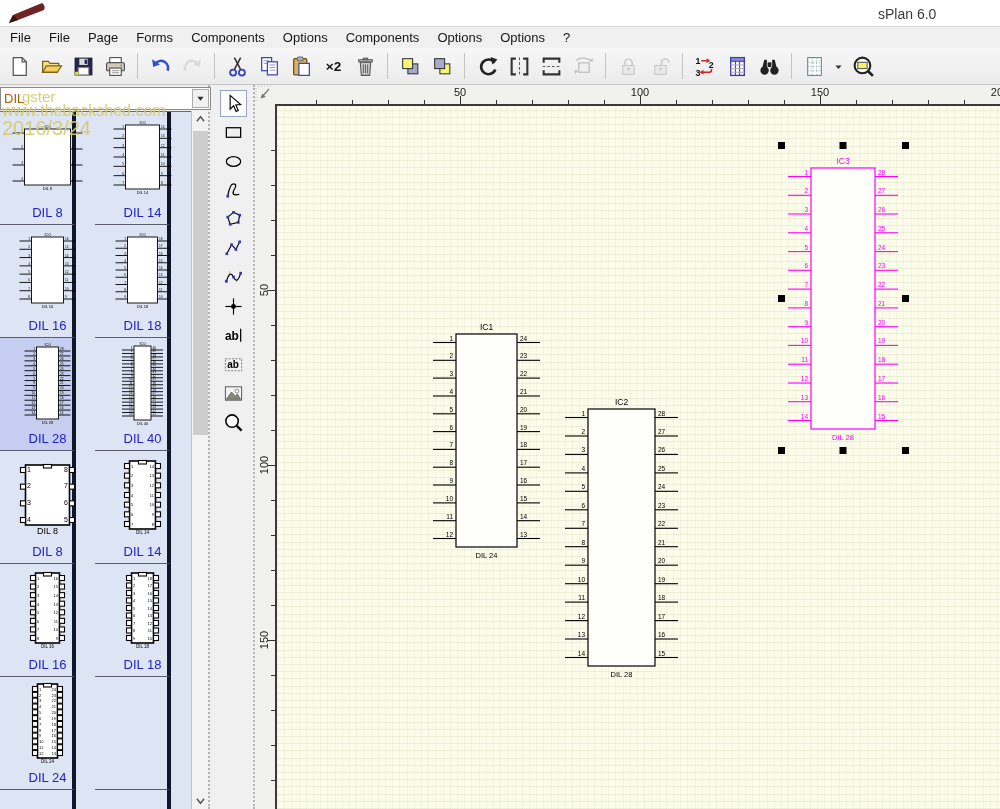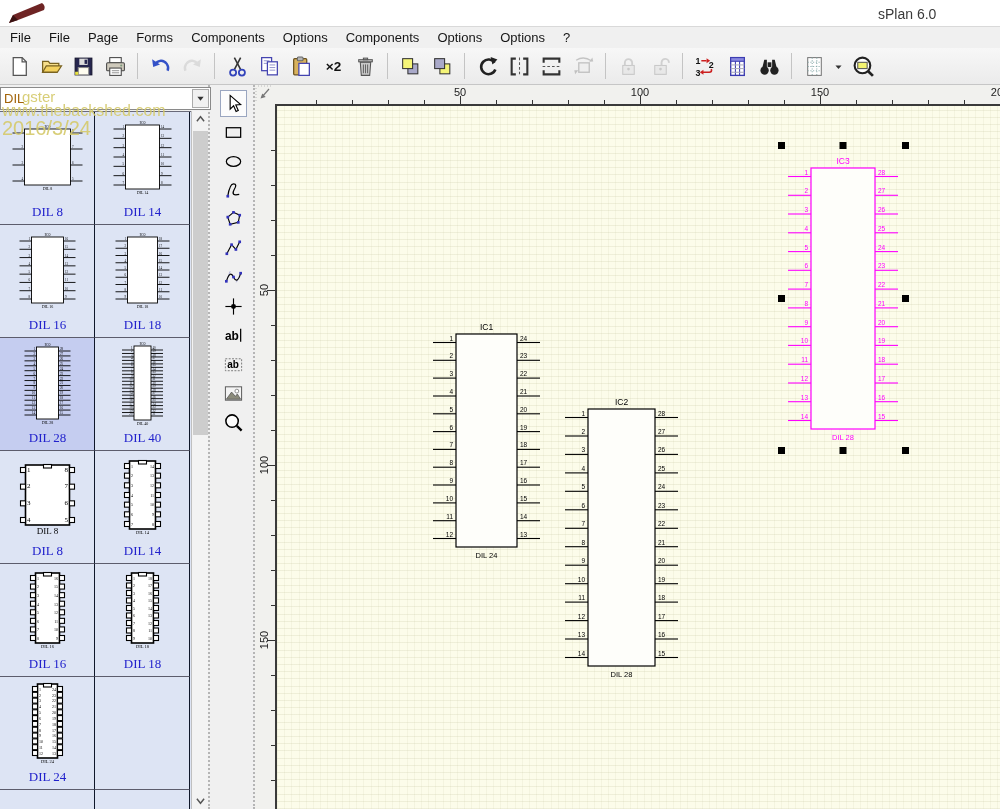--- a/index.html
+++ b/index.html
@@ -31,22 +31,22 @@
   
   .combo{position:absolute;left:0;top:87px;width:211px;height:23px;background:#fff;
          border:1px solid #8a8a8a;z-index:10;}
   .combo-val{position:absolute;left:3px;top:3px;font-size:13px;font-weight:normal;color:#a16207;}
   .combo-btn{position:absolute;right:1px;top:1px;width:17px;height:19px;background:#f1f1f1;
              border:1px solid #ababab;display:flex;align-items:center;justify-content:center;}
 
   
   .libgrid{position:absolute;left:0;top:111px;width:191px;height:698px;background:#dde4f4;
            overflow:hidden;border-top:1px solid #6a6a7a;}
-  .cell{position:absolute;width:95px;height:113px;background:#dde4f4;
-        border-right:1px solid #0f172a;border-bottom:1px solid #5c5c6c;font-family:Liberation Serif, serif;}
+  .cell{position:absolute;width:76px;height:113px;background:#dde4f4;
+        border-right:4px solid #0f172a;border-bottom:1px solid #5c5c6c;}
   .cell.sel{background:#c5cdf0;}
   .prev{position:absolute;left:0;top:0;width:95px;height:92px;}
   .clabel{position:absolute;left:0;bottom:4px;width:95px;text-align:center;font-size:13px;color:#2121cc;}
 
   
   .sscroll{position:absolute;left:191px;top:111px;width:17px;height:698px;background:#f3f3f3;
            border-left:1px solid #c0c0c0;}
   .sbtn{position:absolute;left:0;width:17px;height:16px;display:flex;align-items:center;justify-content:center;}
   .sthumb{position:absolute;left:1px;top:20px;width:15px;height:304px;background:#cdcdcd;}
 

